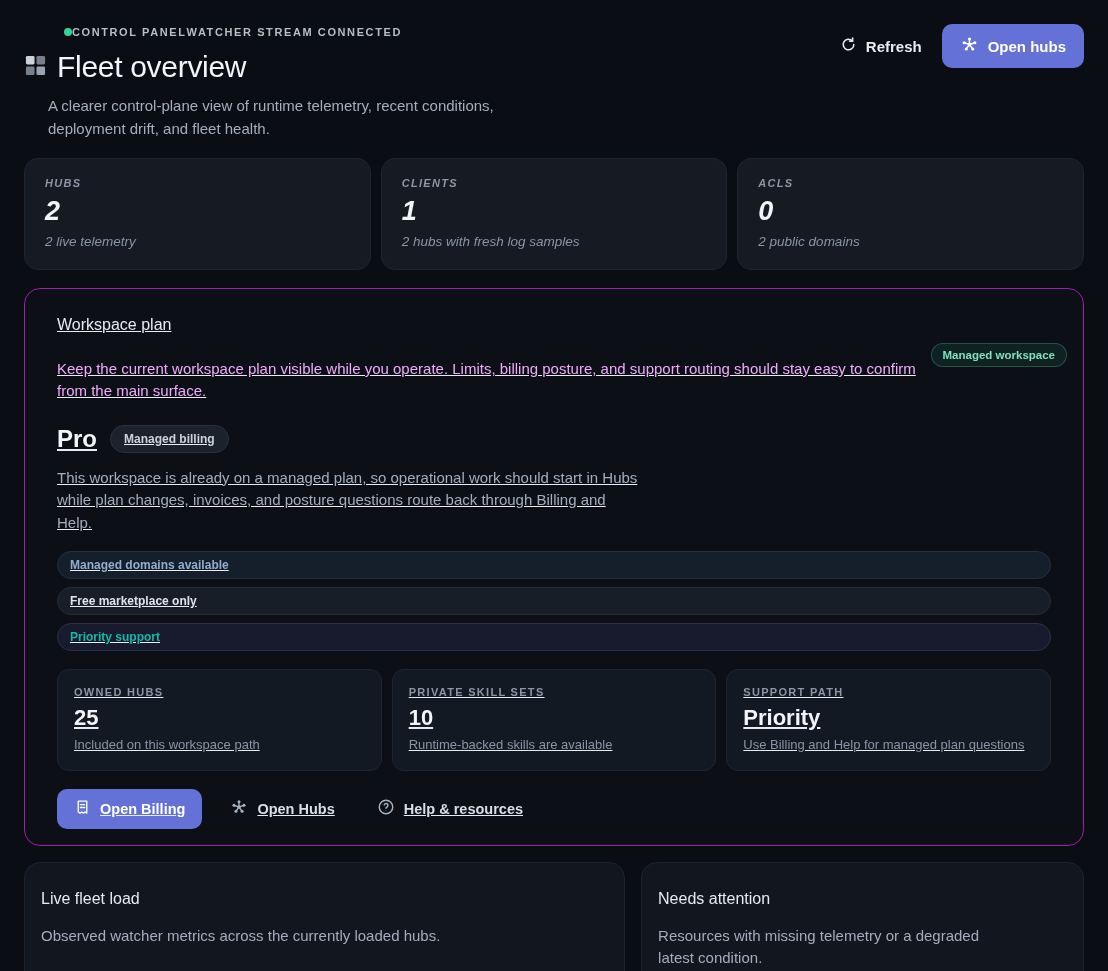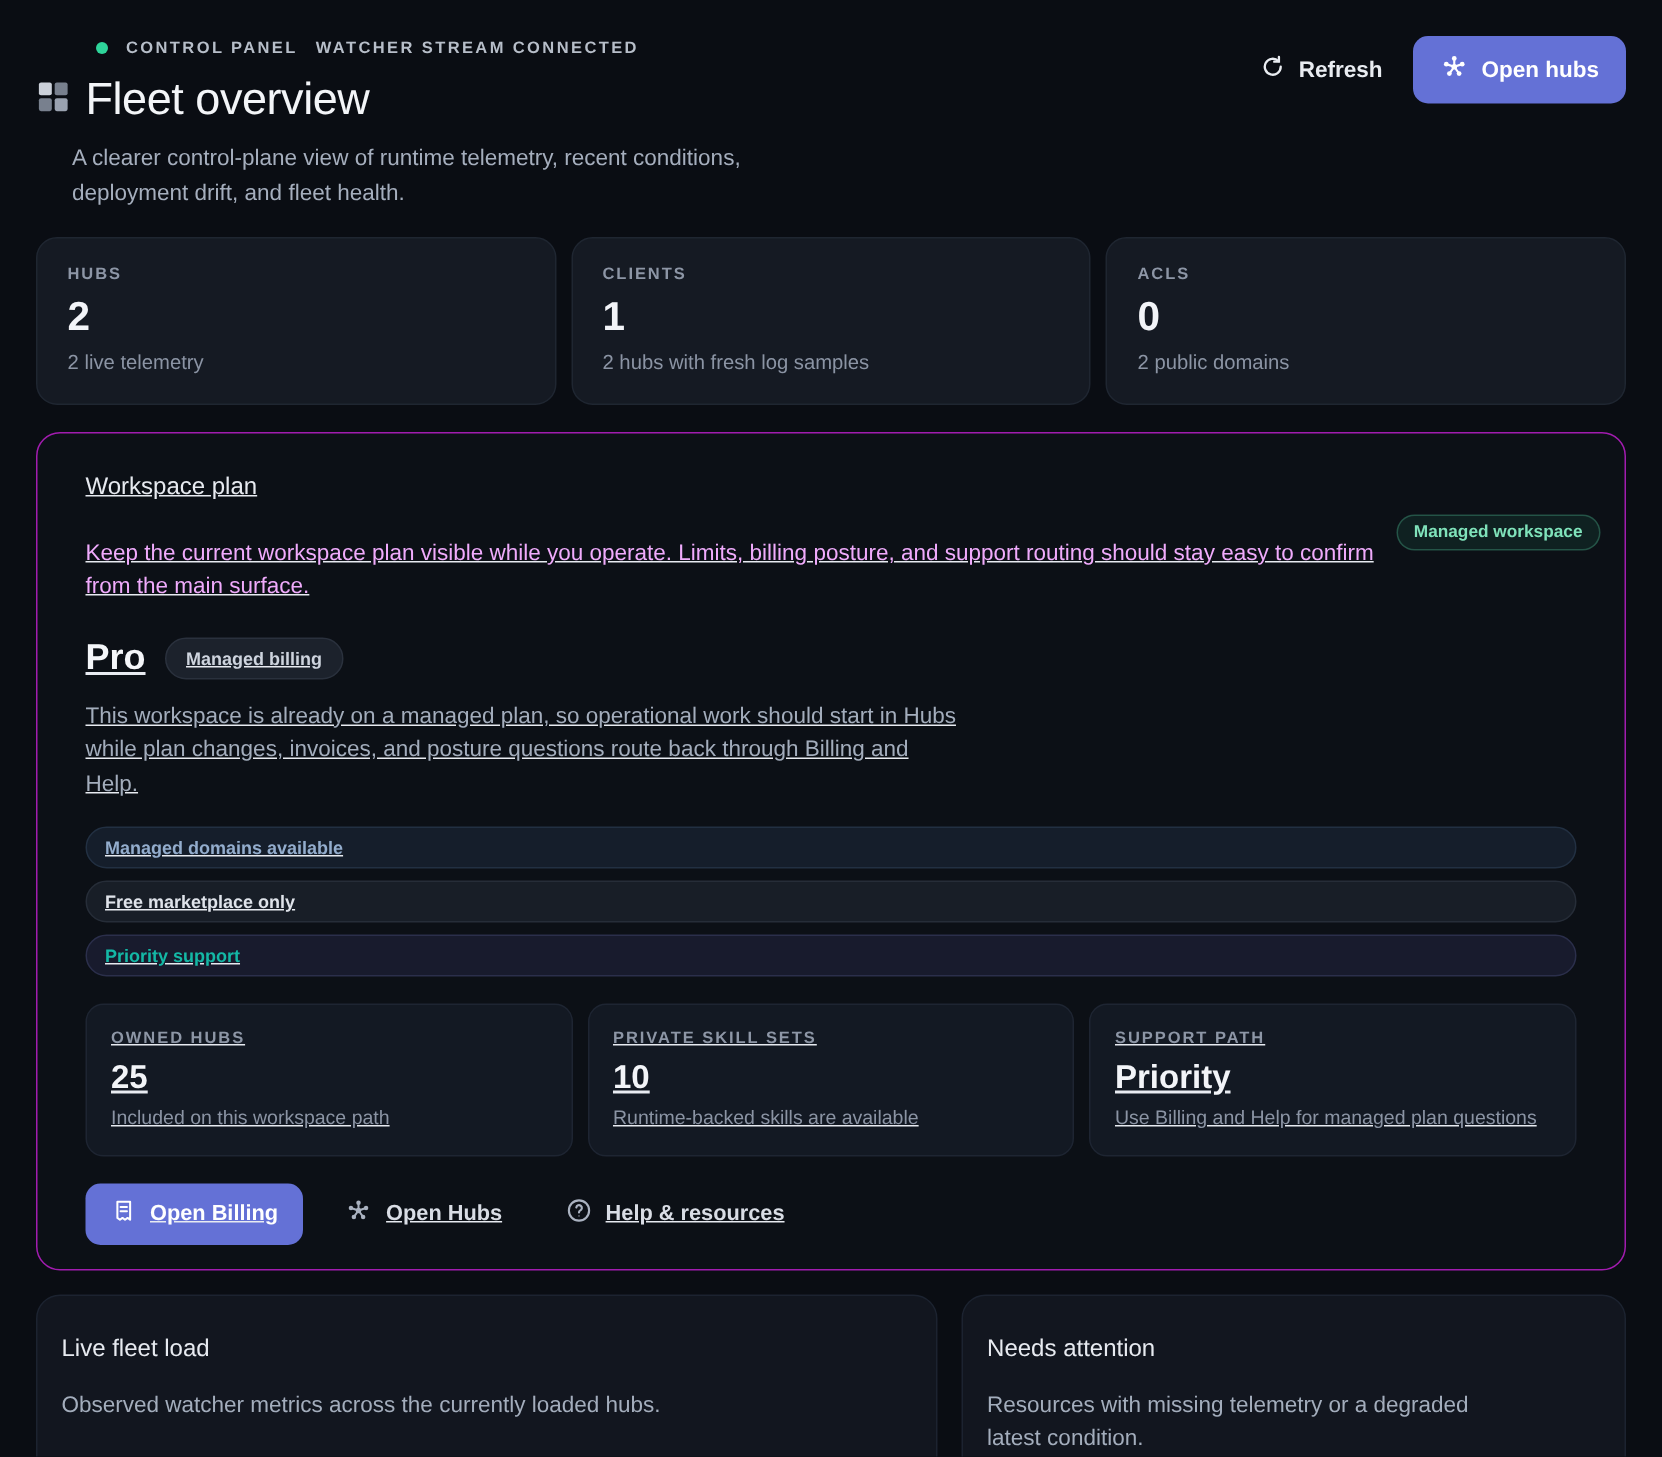--- a/index.html
+++ b/index.html
@@ -6,35 +6,35 @@
   html,body { width:1108px; height:971px; overflow:hidden; }
   body {
     background:#0a0d13;
     color:#e8ebf1;
     font-family:"Liberation Sans","DejaVu Sans",sans-serif;
   }
   .page { width:1108px; padding:22px 24px 0; }
 
   
   .header { display:flex; justify-content:space-between; align-items:flex-start; }
-  .status-line { display:flex; align-items:center; gap:12px; margin-top:4px;padding-left:40px; }
+  .status-line { display:flex; align-items:center; margin-top:4px;padding-left:40px; }
   .status-dot { width:8px; height:8px; border-radius:50%; background:#2ed49a; }
   .status-label { font-size:11px; font-weight:700; letter-spacing:1.6px; color:#b7bec9; }
   .title-row { display:flex; align-items:center; gap:10px; margin-top:12px; }
   .page-title { font-size:30px; font-weight:500; letter-spacing:-0.3px; color:#f3f5f8; }
   .subtitle { margin-top:11px; font-size:15px; line-height:1.5; color:#a5aebd; max-width:512px;margin-left:24px; }
   .header-actions { display:flex; align-items:center; gap:6px; margin-top:2px; }
   .btn { border:none; cursor:pointer; display:inline-flex; align-items:center; gap:9px;
          font-family:inherit; font-weight:700; border-radius:10px; }
   .btn-ghost { background:transparent; color:#e9ecf1; font-size:15px; padding:10px 14px; }
   .btn-primary { background:#6471d6; color:#ffffff; font-size:15px; padding:11px 18px; }
   .btn svg { flex:none; }
 
   
-  .stats-row { display:grid; grid-template-columns:repeat(3,1fr); gap:10px; margin-top:18px; }
+  .stats-row { display:grid; grid-template-columns:repeat(3,1fr); gap:10px; margin-top:18px;font-style:italic; }
   .stat-card { background:#151a23; border:1px solid #1f2631; border-radius:14px; padding:18px 20px 20px; }
   .stat-label { font-size:11px; font-weight:700; letter-spacing:1.3px; color:#8d96a6; }
   .stat-value { font-size:27px; font-weight:700; color:#f2f4f8; margin-top:7px; }
   .stat-hint  { font-size:13.5px; color:#8b94a4; margin-top:7px; }
 
   
   .ws-card { position:relative; margin-top:18px; background:#0c1016; border:1px solid #a21caf;
              border-radius:16px; padding:27px 32px 16px;text-decoration:underline; }
   .ws-title { font-size:16px; font-weight:400; color:#e7eaf0; }
   .badge-green { position:absolute; top:54px; right:16px; font-size:11.5px; font-weight:700;

